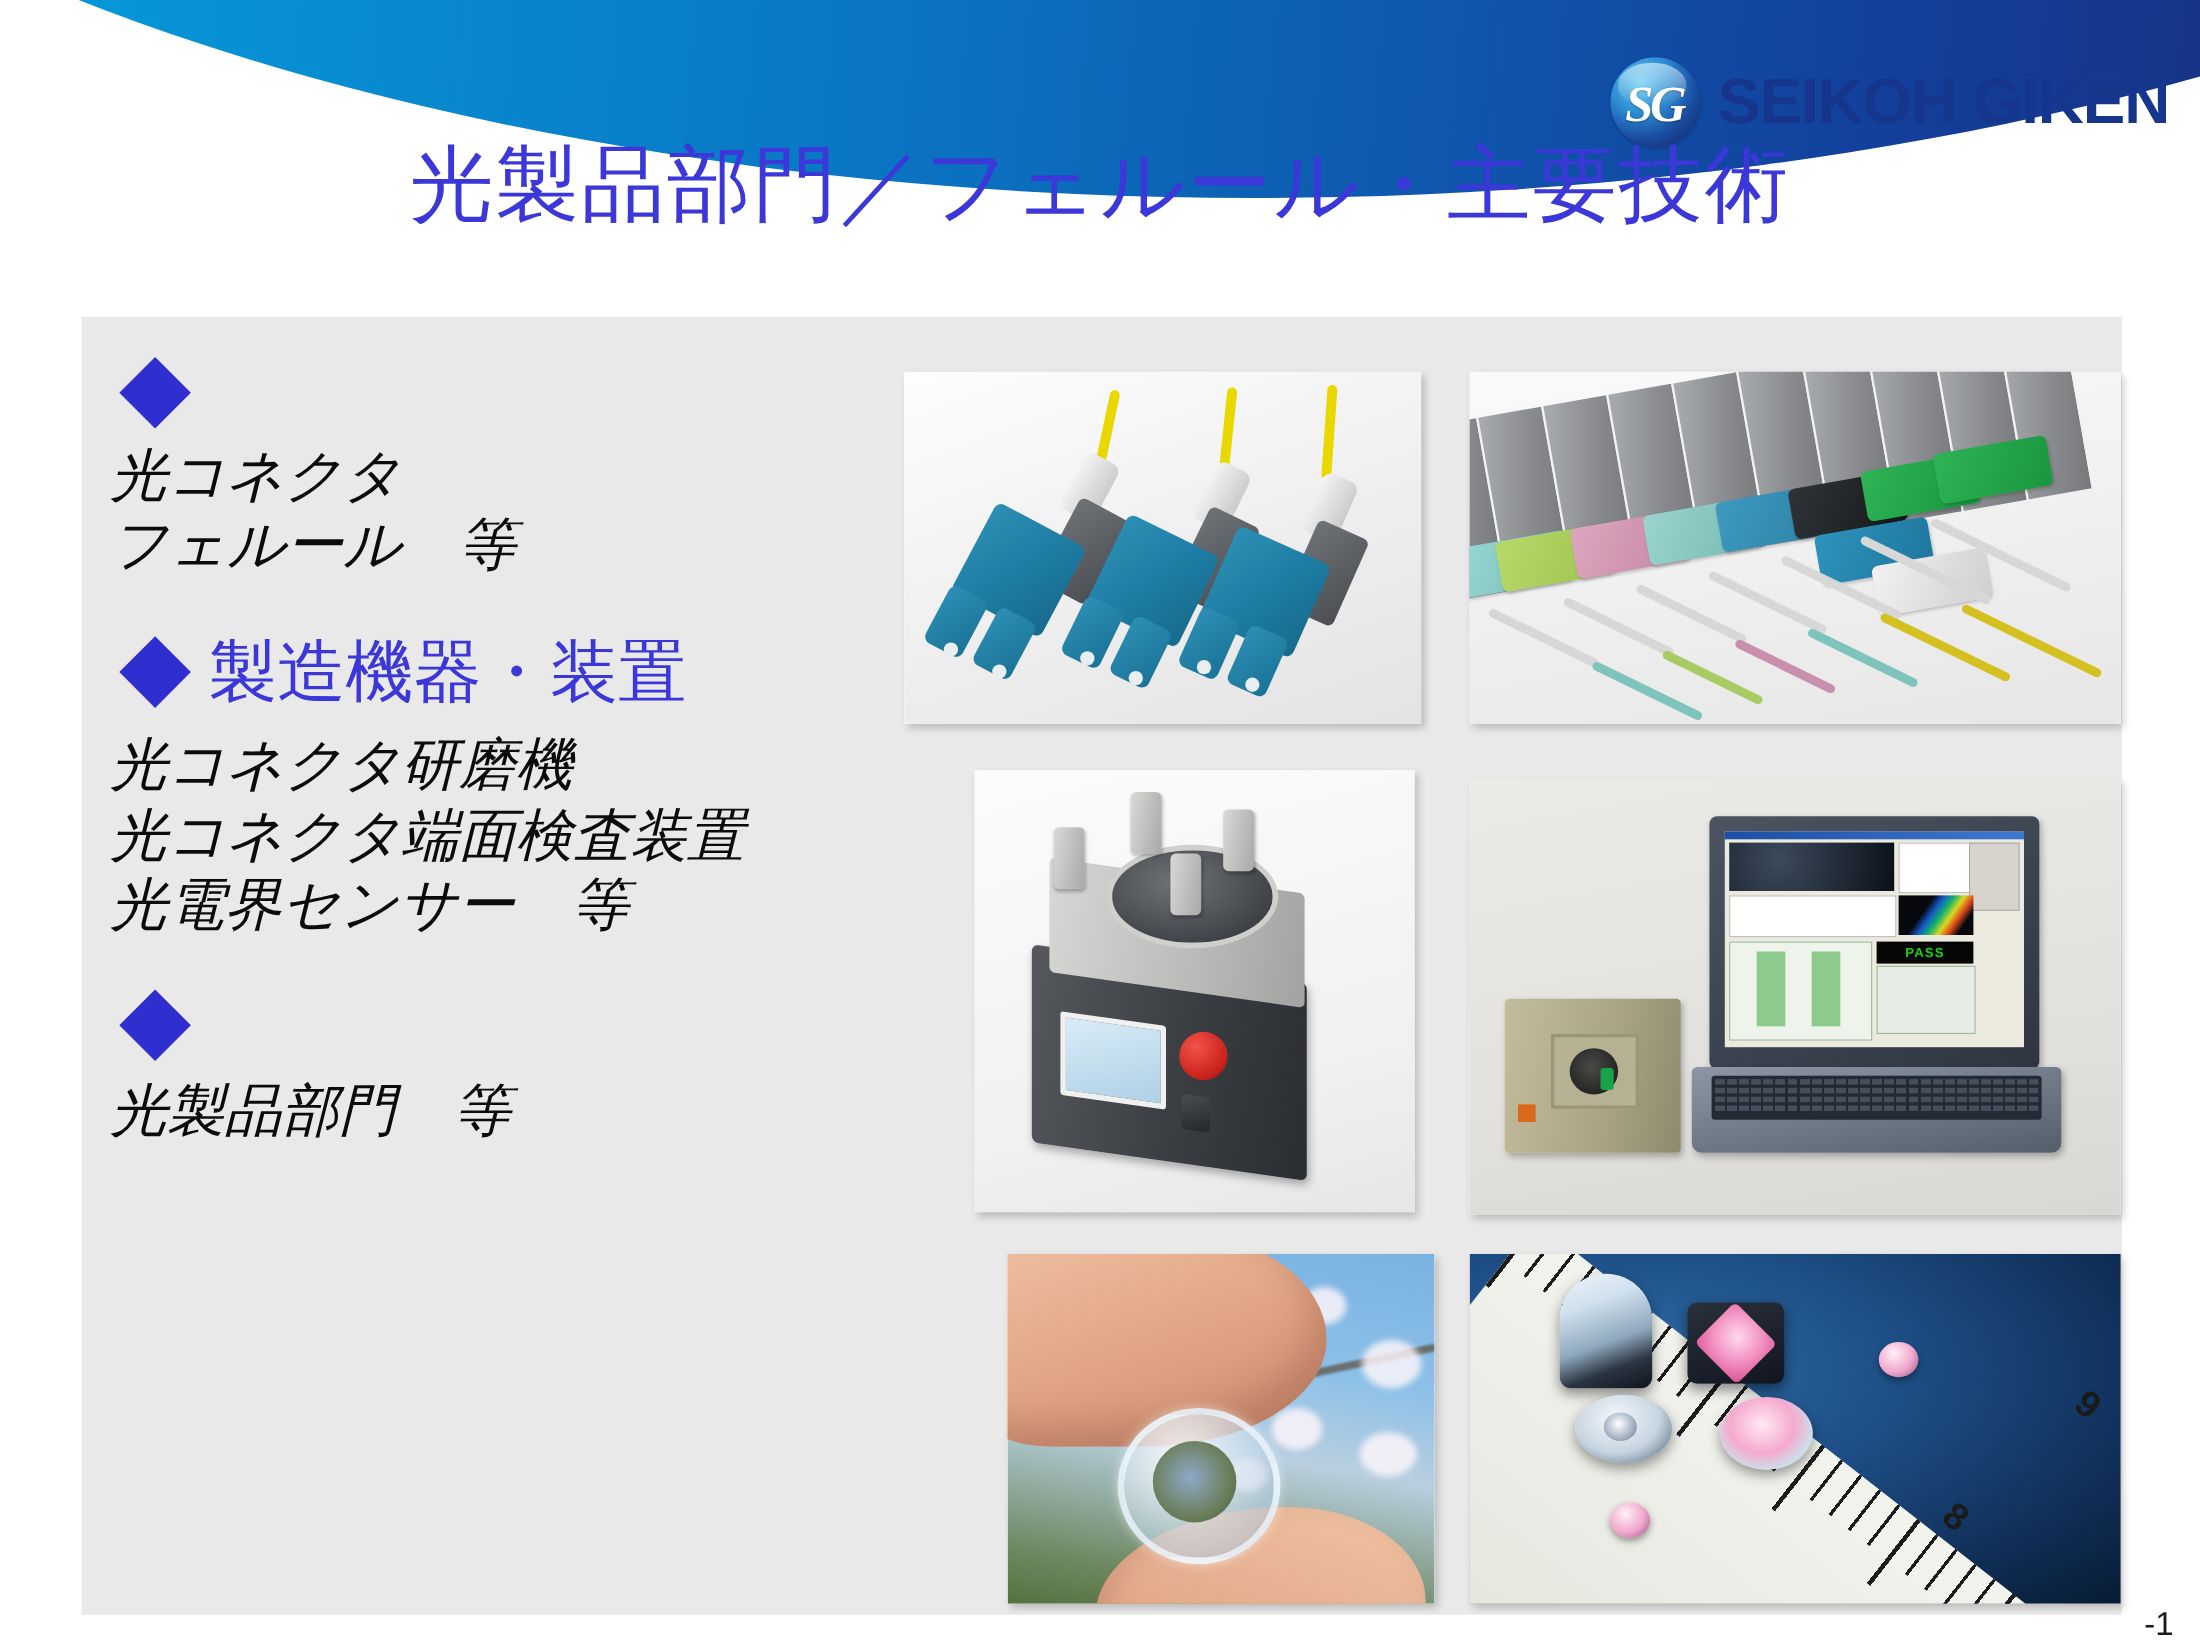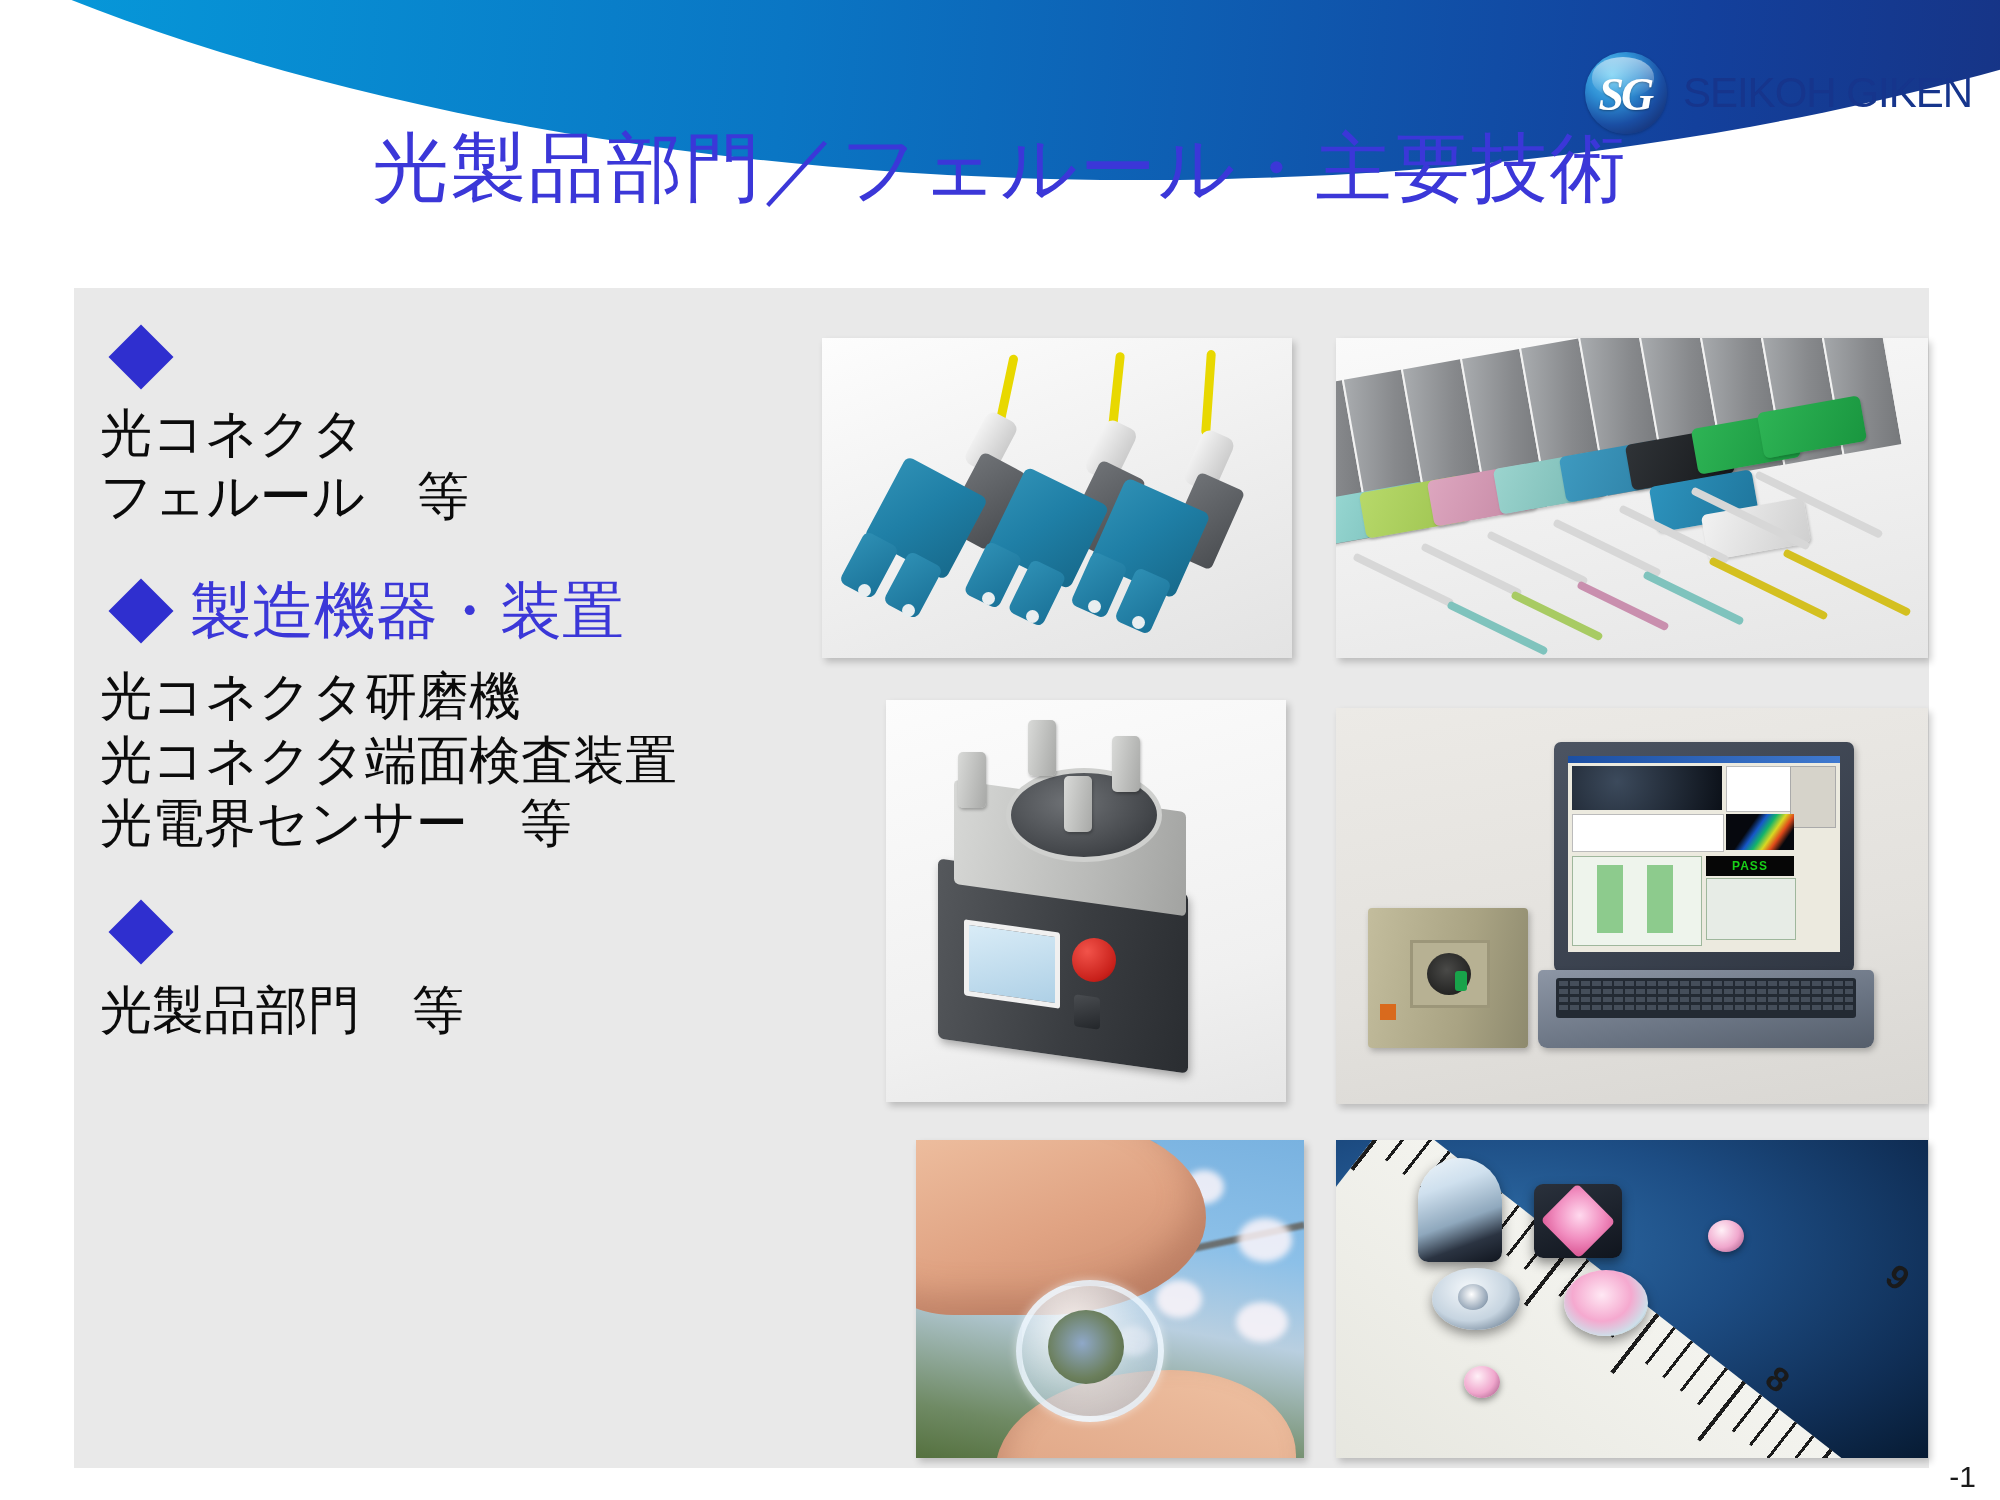--- a/index.html
+++ b/index.html
@@ -31,21 +31,21 @@
     position:relative;top:2px;left:-1px;
   }
   .logo-badge .swirl{
     position:absolute;left:7px;top:5px;width:62px;height:40px;
     border-radius:50% 50% 45% 45%;
     background:linear-gradient(180deg,rgba(255,255,255,.55),rgba(255,255,255,0));
     pointer-events:none;
   }
   .logo-text{
     font-family:"Liberation Sans","DejaVu Sans",sans-serif;
-    font-weight:normal;font-size:42px;letter-spacing:-1px;color:#16358c;
+    font-weight:bold;font-size:58px;letter-spacing:-1px;color:#16358c;
     white-space:nowrap;line-height:1;
   }
   
   .slide-title{
     position:absolute;left:0;top:118px;width:2000px;text-align:center;
     font-size:76px;font-weight:400;color:#3b37d8;letter-spacing:2px;
     font-family:"DejaVu Sans","Liberation Sans",sans-serif;
     white-space:nowrap;
   }
   
@@ -58,21 +58,21 @@
   .section{margin-bottom:4px;}
   .sec-head{display:flex;align-items:center;gap:26px;}
   .diamond{
     width:46px;height:46px;background:#2f2fcf;
     transform:rotate(45deg);flex:0 0 auto;margin-left:18px;
   }
   .sec-title{
     font-size:62px;color:#3b37d8;line-height:1.1;white-space:nowrap;
     font-family:"DejaVu Sans","Liberation Sans",sans-serif;
   }
-  .sec-lines{margin-top:16px;}
+  .sec-lines{margin-top:16px;font-style:italic;}
   .sec-line{
     font-size:52px;color:#0b0b0b;line-height:1.22;white-space:nowrap;
     font-family:"DejaVu Sans","Liberation Sans",sans-serif;
   }
   
   .photo{
     position:absolute;background:#fff;
     box-shadow:3px 4px 7px rgba(0,0,0,.20);
     overflow:hidden;
   }

